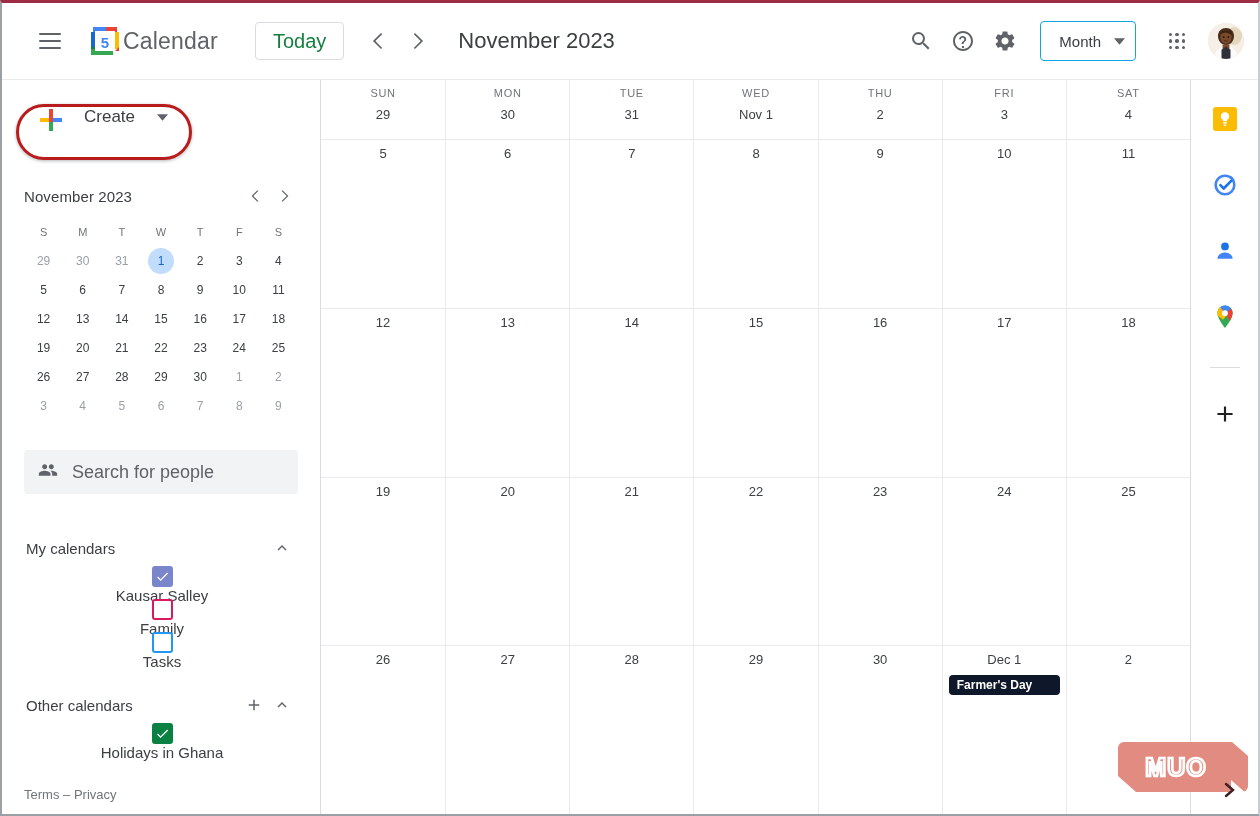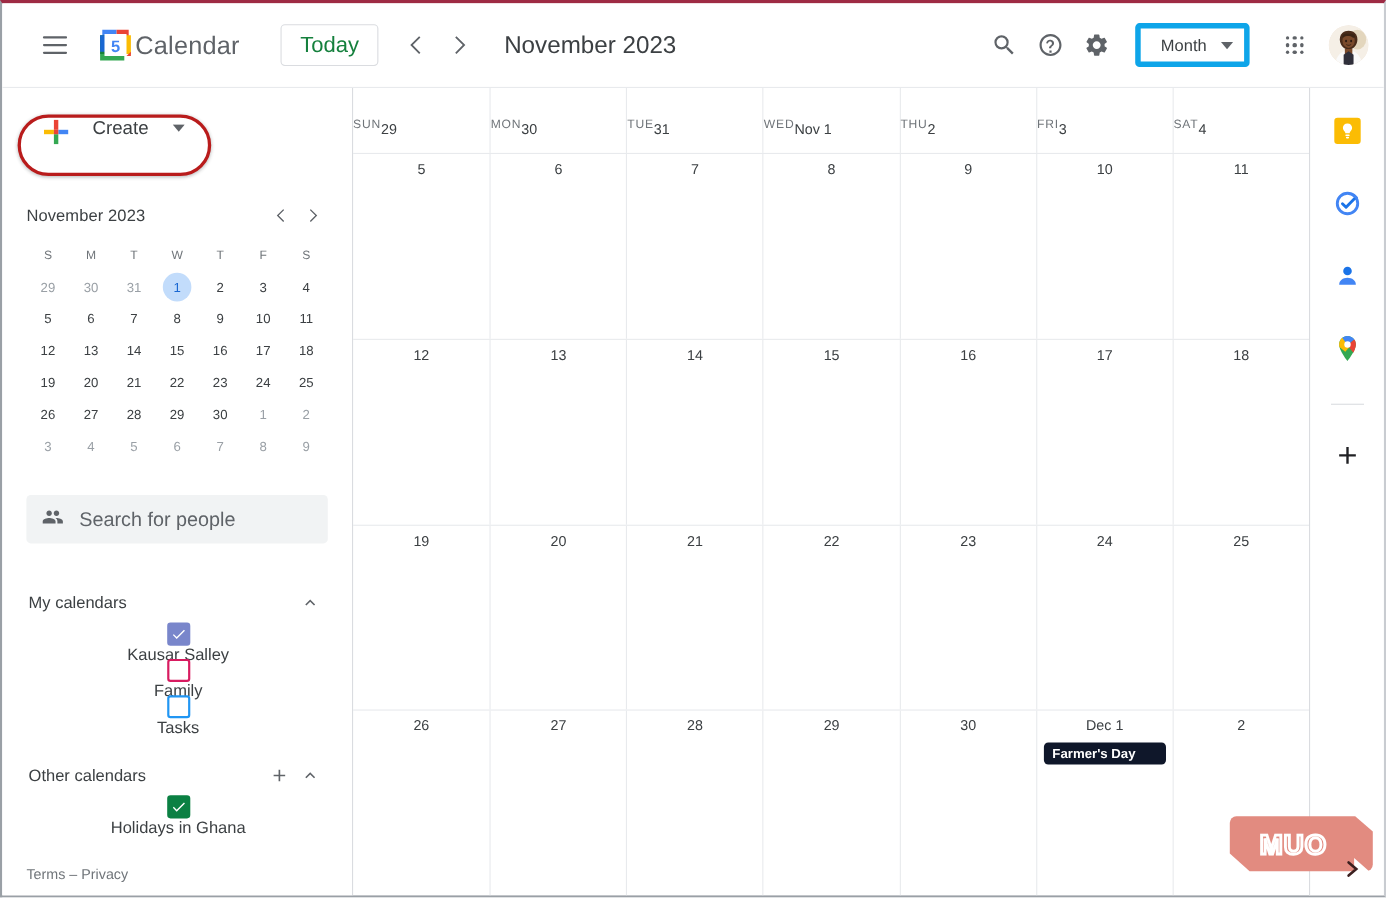--- a/index.html
+++ b/index.html
@@ -73,21 +73,21 @@
 
   .icon-btn {
     width: 42px; height: 42px; border-radius: 50%;
     display: flex; align-items: center; justify-content: center;
     cursor: pointer; flex: 0 0 auto; background: none; border: none;
   }
   .icon-btn svg { display: block; }
 
   .view-select {
     margin-left: 14px; height: 40px; padding: 0 10px 0 18px;
-    border: 5px solid #0ea5e9; border-radius: 4px;
+    border: 1px solid #0ea5e9; border-radius: 4px;
     background: #fff; display: flex; align-items: center; gap: 13px;
     cursor: pointer; flex: 0 0 auto; justify-content: space-between;
   }
   .view-select .vs-label { font-size: 15px; color: #3c4043; }
 
   .apps-grid {
     width: 42px; height: 42px; margin-left: 20px;
     display: grid; grid-template-columns: repeat(3, 1fr);
     grid-template-rows: repeat(3, 1fr);
     place-items: center; padding: 11px;
@@ -179,21 +179,21 @@
 
   
   .calwrap { flex: 1 1 auto; display: flex; flex-direction: column; min-width: 0;
              border-left: 1px solid #dadce0; }
   .dow-row {
     display: grid; grid-template-columns: repeat(7, 1fr);
     height: 59px; flex: 0 0 59px;
   }
   .dow-cell {
     border-left: 1px solid #e8eaed;
-    display: flex; flex-direction: row; align-items: center;
+    display: flex; flex-direction: column; align-items: center;
     justify-content: flex-start; padding-top: 7px;
   }
   .dow-cell:first-child { border-left: none; }
   .dow-name { font-size: 11px; color: #70757a; letter-spacing: .7px; }
   .dow-num { font-size: 13px; color: #3c4043; margin-top: 8px; }
 
   .weeks { flex: 1 1 auto; display: flex; flex-direction: column; min-height: 0; }
   .week-row {
     flex: 1 1 0; display: grid; grid-template-columns: repeat(7, 1fr);
     border-top: 1px solid #e8eaed; min-height: 0;

